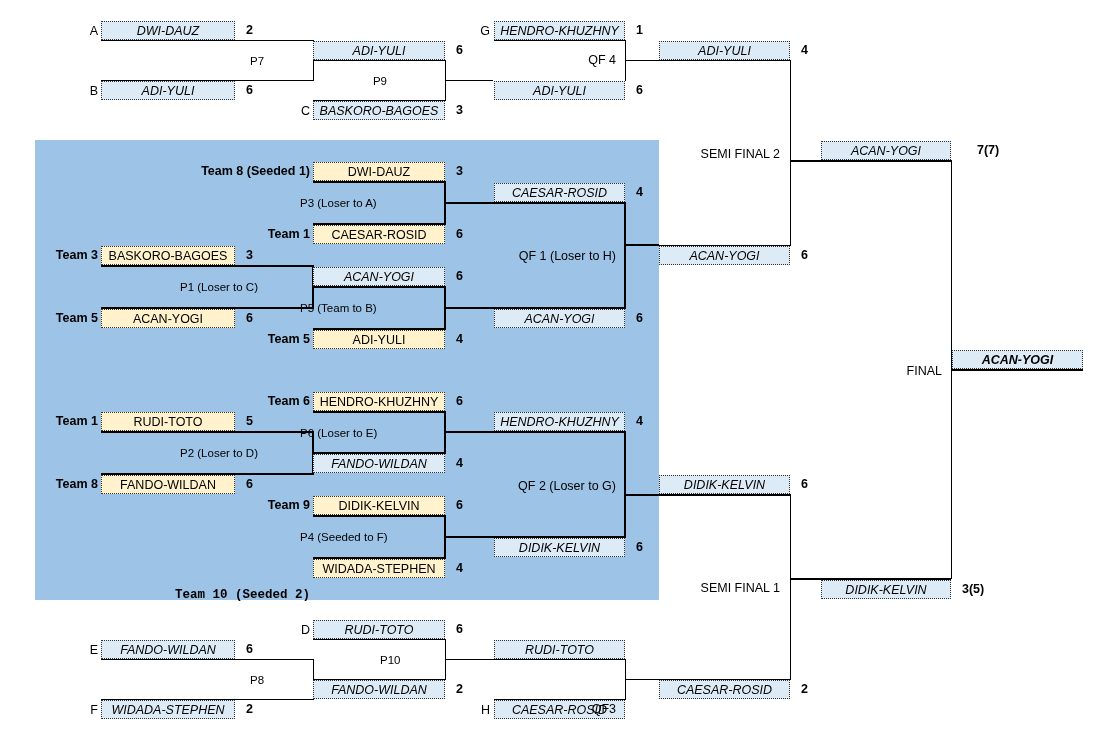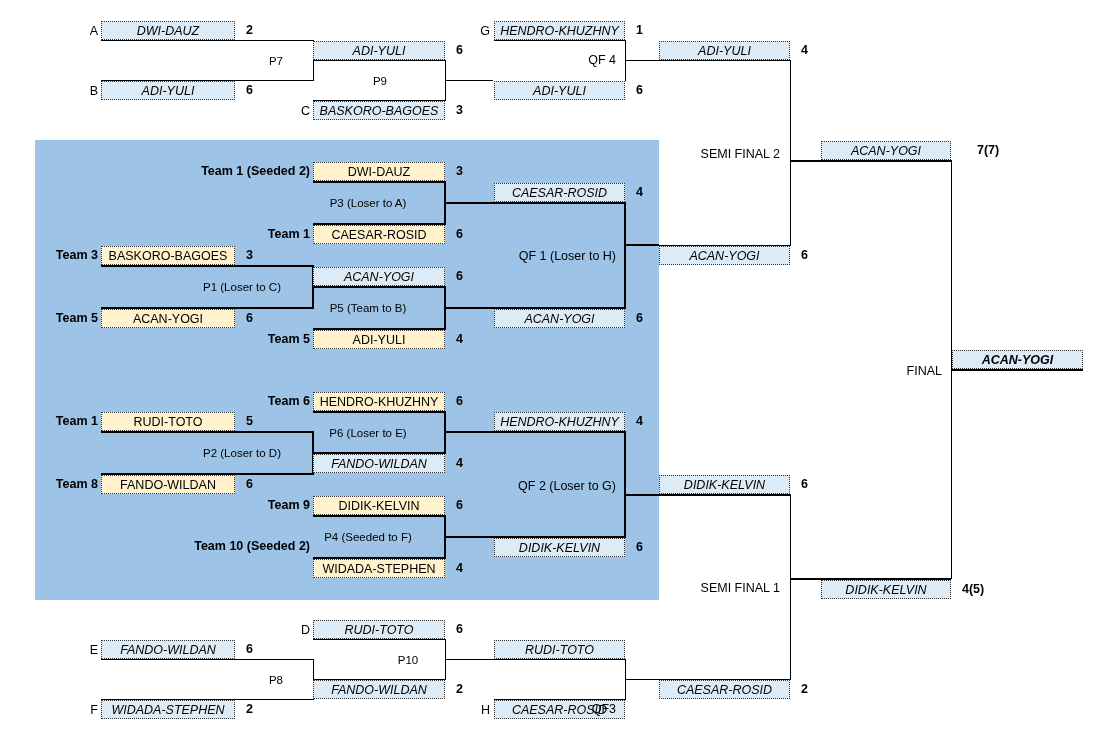--- a/index.html
+++ b/index.html
@@ -8,21 +8,21 @@
   .panel { position:absolute; left:35px; top:140px; width:624px; height:460px; background:#9DC3E6; }
   .cell { position:absolute; height:19px; line-height:19px; text-align:center;
           border:1px dotted #333; box-sizing:border-box; font-size:12.5px; white-space:nowrap; overflow:hidden; }
   .cell.seed { background:#FFF2CC; }
   .cell.win { background:#DDEBF7; font-style:italic; }
   .cell.champ { background:#DDEBF7; font-style:italic; font-weight:bold; }
   .score { position:absolute; font-weight:bold; font-size:12.5px; line-height:19px; }
   .lbl { position:absolute; font-size:12.5px; line-height:19px; white-space:nowrap; }
   .lbl.r { text-align:right; }
   .team { position:absolute; font-weight:bold; font-size:12.5px; line-height:19px; text-align:right; white-space:nowrap; }
-  .match { position:absolute; font-size:11.5px; line-height:16px; text-align:center; white-space:nowrap; }
+  .match { position:absolute; font-size:11.5px; line-height:16px; text-align:left; white-space:nowrap; }
   .stage { position:absolute; font-size:12.5px; line-height:16px; text-align:right; white-space:nowrap; }
   .hl { position:absolute; height:0; border-top:1px solid #000; }
   .hl.t { border-top-width:2px; }
   .vl { position:absolute; width:0; border-left:1px solid #000; }
   .vl.t { border-left-width:2px; }
 </style>
 </head>
 <body>
 
 <div class="panel"></div>
@@ -61,21 +61,21 @@
 <span class="score" style="left:636px;top:81px;">6</span>
 
 <div class="hl" style="left:494px;top:40px;width:131px;"></div>
 <div class="vl" style="left:625px;top:40px;height:41px;"></div>
 <span class="stage" style="left:560px;top:52px;width:56px;">QF 4</span>
 <div class="hl" style="left:625px;top:60px;width:165px;"></div>
 
 <div class="cell win" style="left:659px;top:41px;width:131px;">ADI-YULI</div>
 <span class="score" style="left:801px;top:41px;">4</span>
 
-<span class="team" style="left:150px;top:162px;width:160px;">Team 1 (Seeded 2)</span>
+<span class="team" style="left:150px;top:162px;width:160px;">Team 8 (Seeded 1)</span>
 <div class="cell seed" style="left:313px;top:162px;width:132px;">DWI-DAUZ</div>
 <span class="score" style="left:456px;top:162px;">3</span>
 
 <span class="team" style="left:150px;top:225px;width:160px;">Team 1</span>
 <div class="cell seed" style="left:313px;top:225px;width:132px;">CAESAR-ROSID</div>
 <span class="score" style="left:456px;top:225px;">6</span>
 
 <div class="hl t" style="left:313px;top:181px;width:133px;"></div>
 <div class="hl t" style="left:313px;top:223px;width:133px;"></div>
 <div class="vl t" style="left:444px;top:181px;height:44px;"></div>
@@ -146,21 +146,21 @@
 <div class="hl t" style="left:313px;top:411px;width:133px;"></div>
 <div class="hl t" style="left:313px;top:452px;width:133px;"></div>
 <div class="vl t" style="left:444px;top:411px;height:43px;"></div>
 <span class="match" style="left:300px;top:425px;width:136px;">P6 (Loser to E)</span>
 <div class="hl t" style="left:444px;top:431px;width:50px;"></div>
 
 <span class="team" style="left:150px;top:496px;width:160px;">Team 9</span>
 <div class="cell seed" style="left:313px;top:496px;width:132px;">DIDIK-KELVIN</div>
 <span class="score" style="left:456px;top:496px;">6</span>
 
-<span class="team" style="left:150px;top:537px;width:160px;">Team 10 (Seeded 2)</span>
+<span class="team" style="left:150px;top:586px;width:160px;font-family:Liberation Mono, monospace;">Team 10 (Seeded 2)</span>
 <div class="cell seed" style="left:313px;top:559px;width:132px;">WIDADA-STEPHEN</div>
 <span class="score" style="left:456px;top:559px;">4</span>
 
 <div class="hl t" style="left:313px;top:515px;width:133px;"></div>
 <div class="hl t" style="left:313px;top:557px;width:133px;"></div>
 <div class="vl t" style="left:444px;top:515px;height:44px;"></div>
 <span class="match" style="left:300px;top:529px;width:136px;">P4 (Seeded to F)</span>
 <div class="hl t" style="left:444px;top:536px;width:50px;"></div>
 
 <div class="cell win" style="left:494px;top:412px;width:131px;">HENDRO-KHUZHNY</div>
@@ -219,18 +219,18 @@
 <div class="vl" style="left:790px;top:60px;height:186px;"></div>
 <span class="stage" style="left:660px;top:146px;width:120px;">SEMI FINAL 2</span>
 <div class="hl t" style="left:790px;top:160px;width:161px;"></div>
 <div class="cell win" style="left:821px;top:141px;width:130px;">ACAN-YOGI</div>
 <span class="score" style="left:962px;top:141px;margin-left:15px;">7(7)</span>
 
 <div class="vl" style="left:790px;top:494px;height:186px;"></div>
 <span class="stage" style="left:660px;top:580px;width:120px;">SEMI FINAL 1</span>
 <div class="hl t" style="left:790px;top:578px;width:161px;"></div>
 <div class="cell win" style="left:821px;top:580px;width:130px;">DIDIK-KELVIN</div>
-<span class="score" style="left:962px;top:580px;">4(5)</span>
+<span class="score" style="left:962px;top:580px;">3(5)</span>
 
 <div class="vl" style="left:951px;top:160px;height:419px;"></div>
 <span class="stage" style="left:870px;top:363px;width:72px;">FINAL</span>
 <div class="cell champ" style="left:952px;top:350px;width:131px;">ACAN-YOGI</div>
 <div class="hl t" style="left:952px;top:369px;width:131px;"></div>
 
 </body></html>

